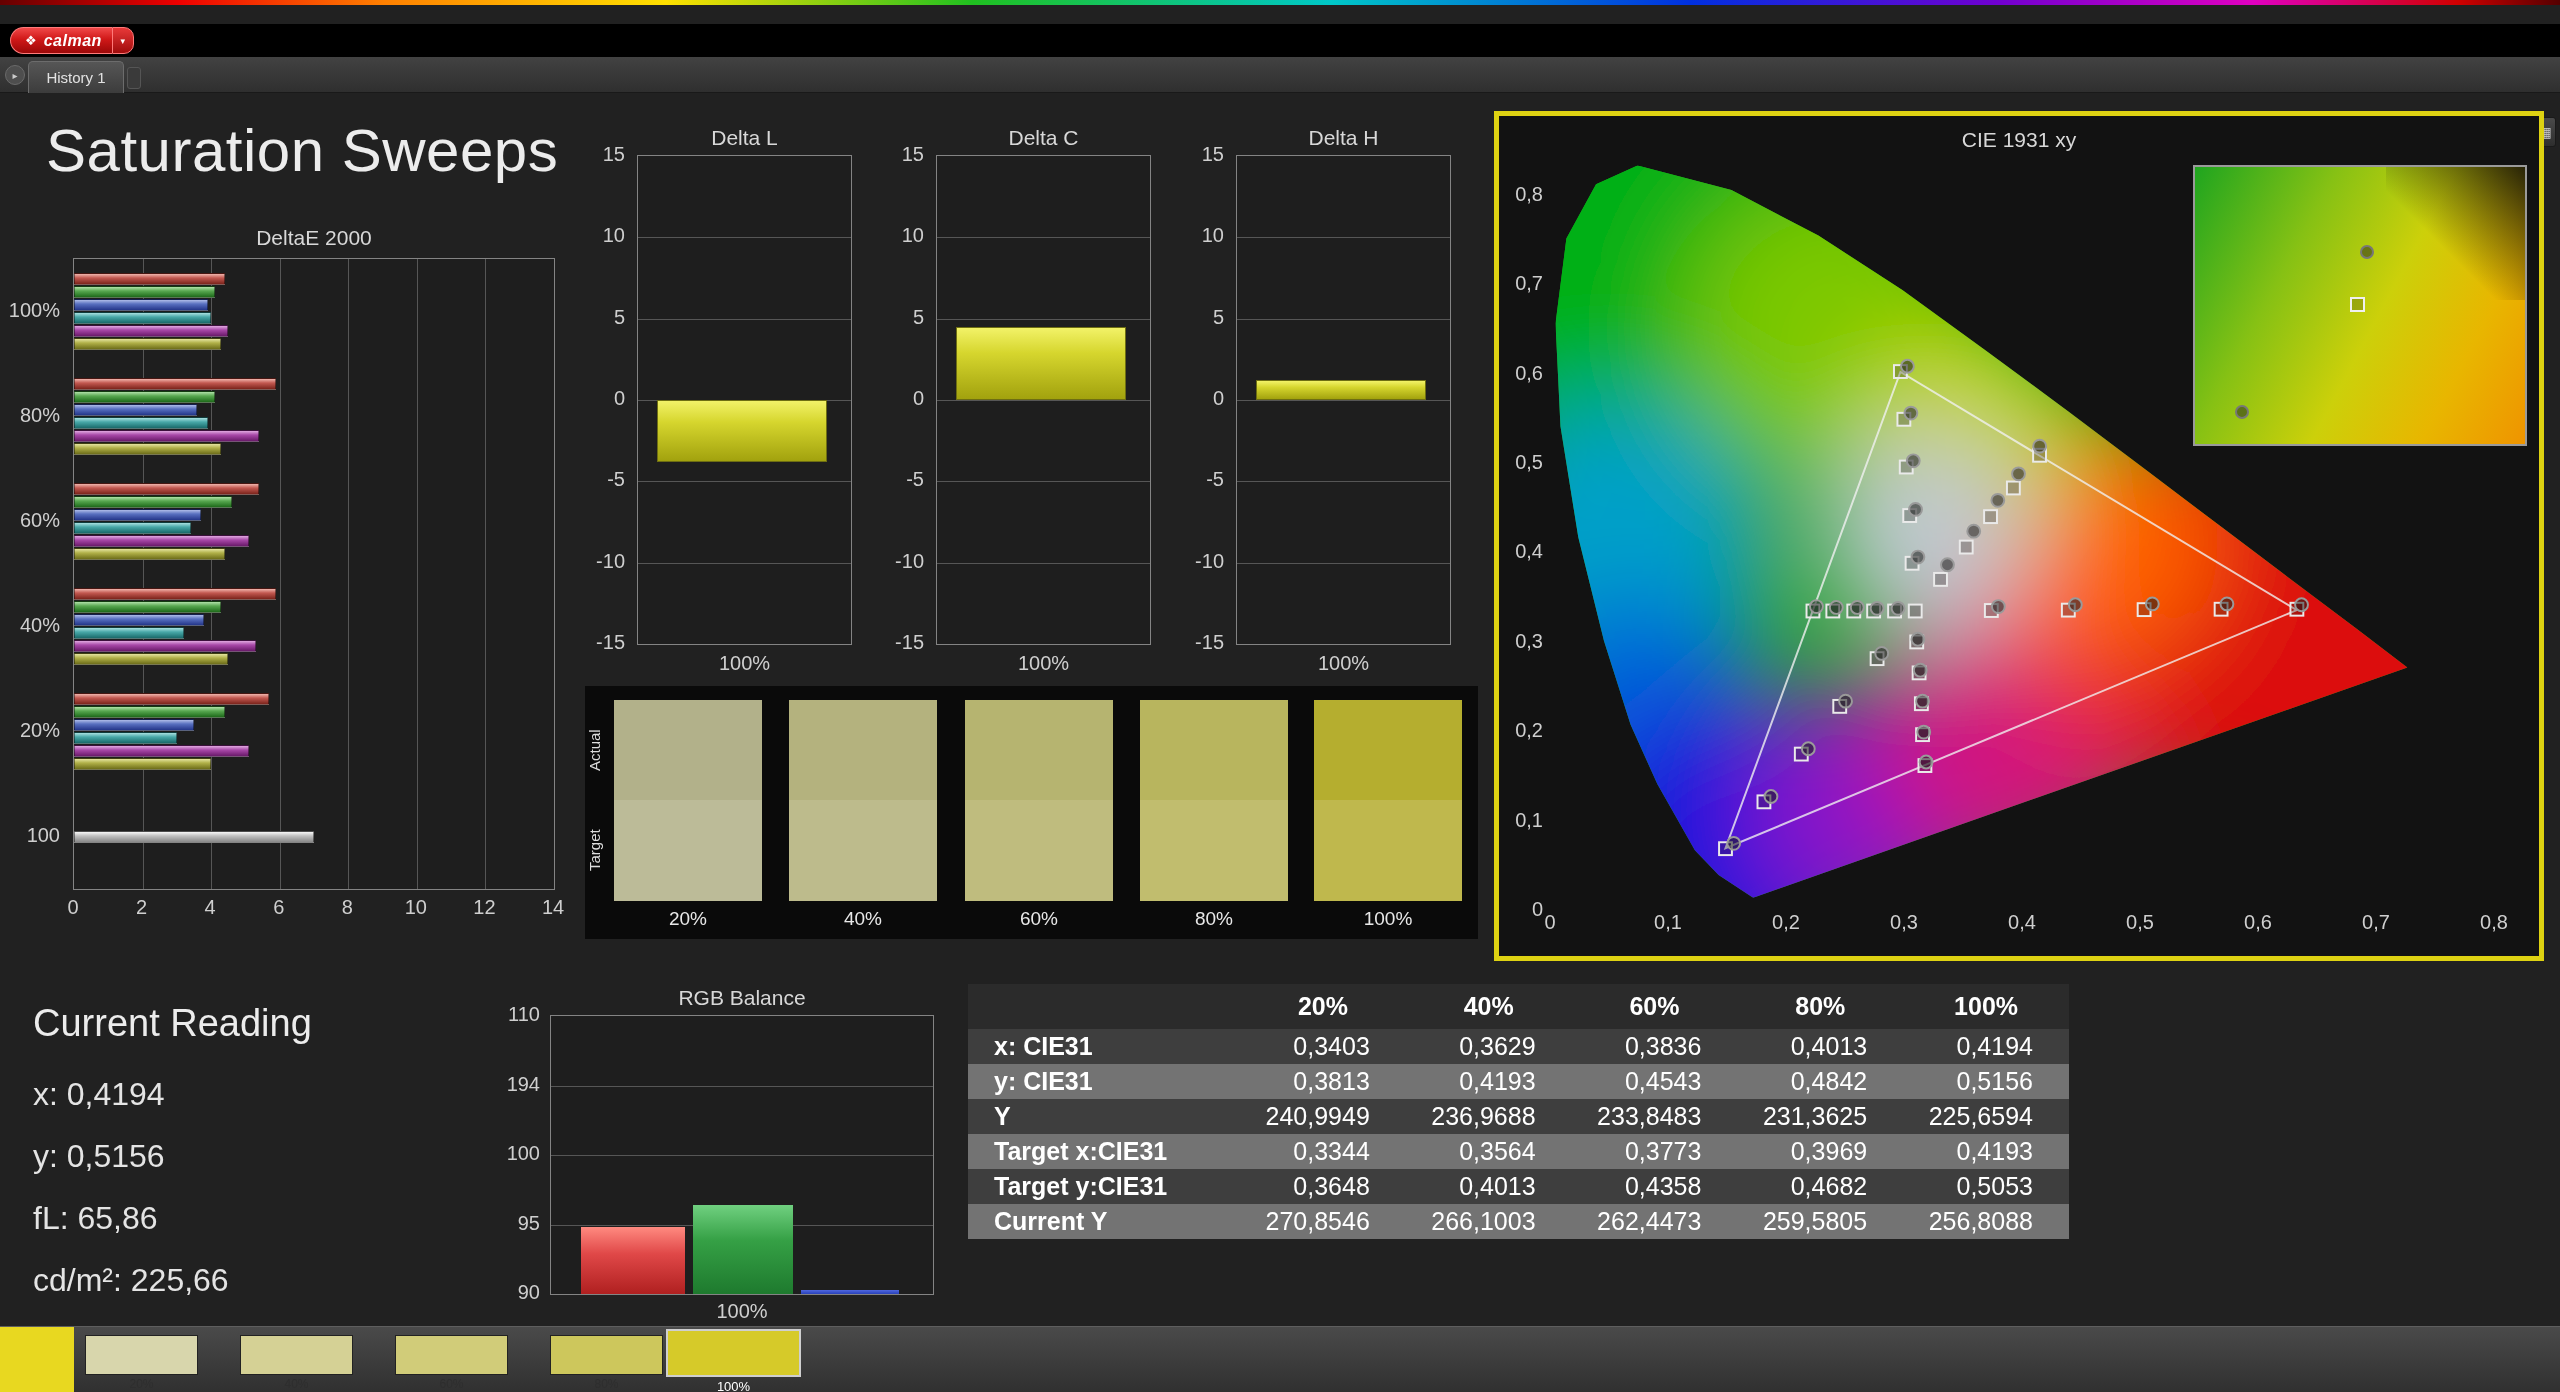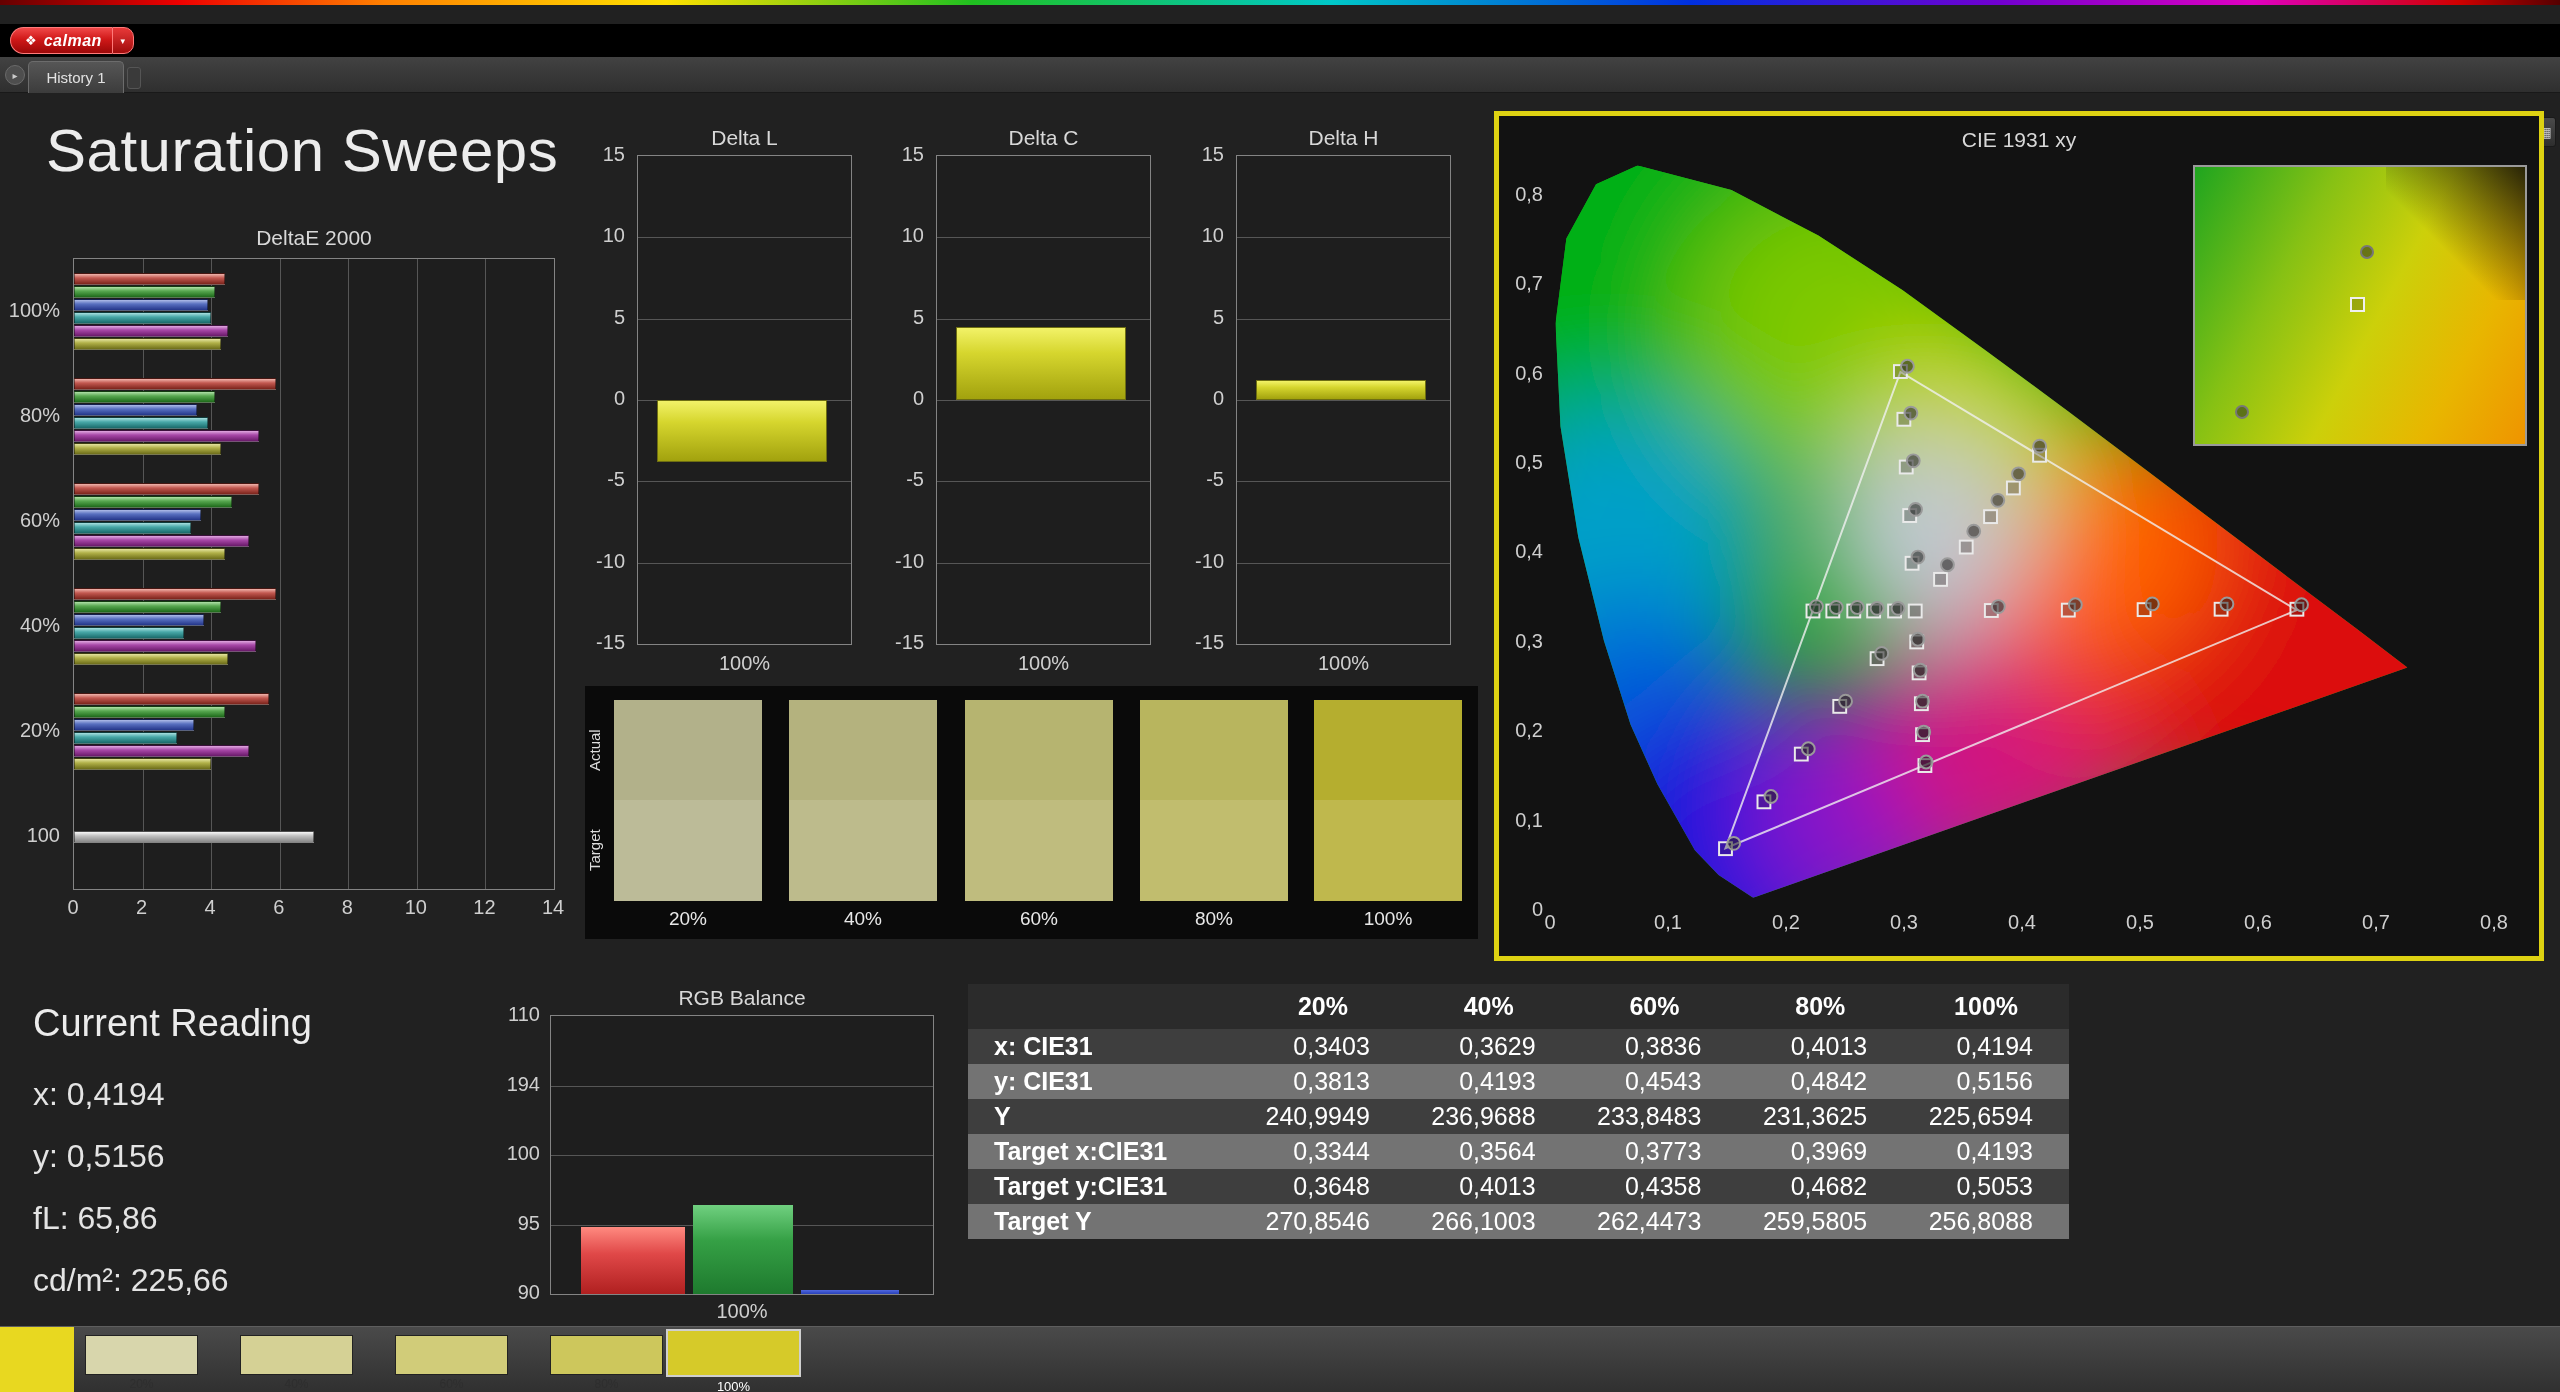--- a/index.html
+++ b/index.html
@@ -505,21 +505,21 @@
       </div>
       <div class="trow row-dark">
         <div class="tlabel">Target y:CIE31</div>
         <div class="tval">0,3648</div>
         <div class="tval">0,4013</div>
         <div class="tval">0,4358</div>
         <div class="tval">0,4682</div>
         <div class="tval">0,5053</div>
       </div>
       <div class="trow row-light">
-        <div class="tlabel">Target Y</div>
+        <div class="tlabel">Current Y</div>
         <div class="tval">270,8546</div>
         <div class="tval">266,1003</div>
         <div class="tval">262,4473</div>
         <div class="tval">259,5805</div>
         <div class="tval">256,8088</div>
       </div>
     </div>
 
   <div id="bottombar">
     <div id="current-color" style="background: rgb(232, 216, 32);"></div>

